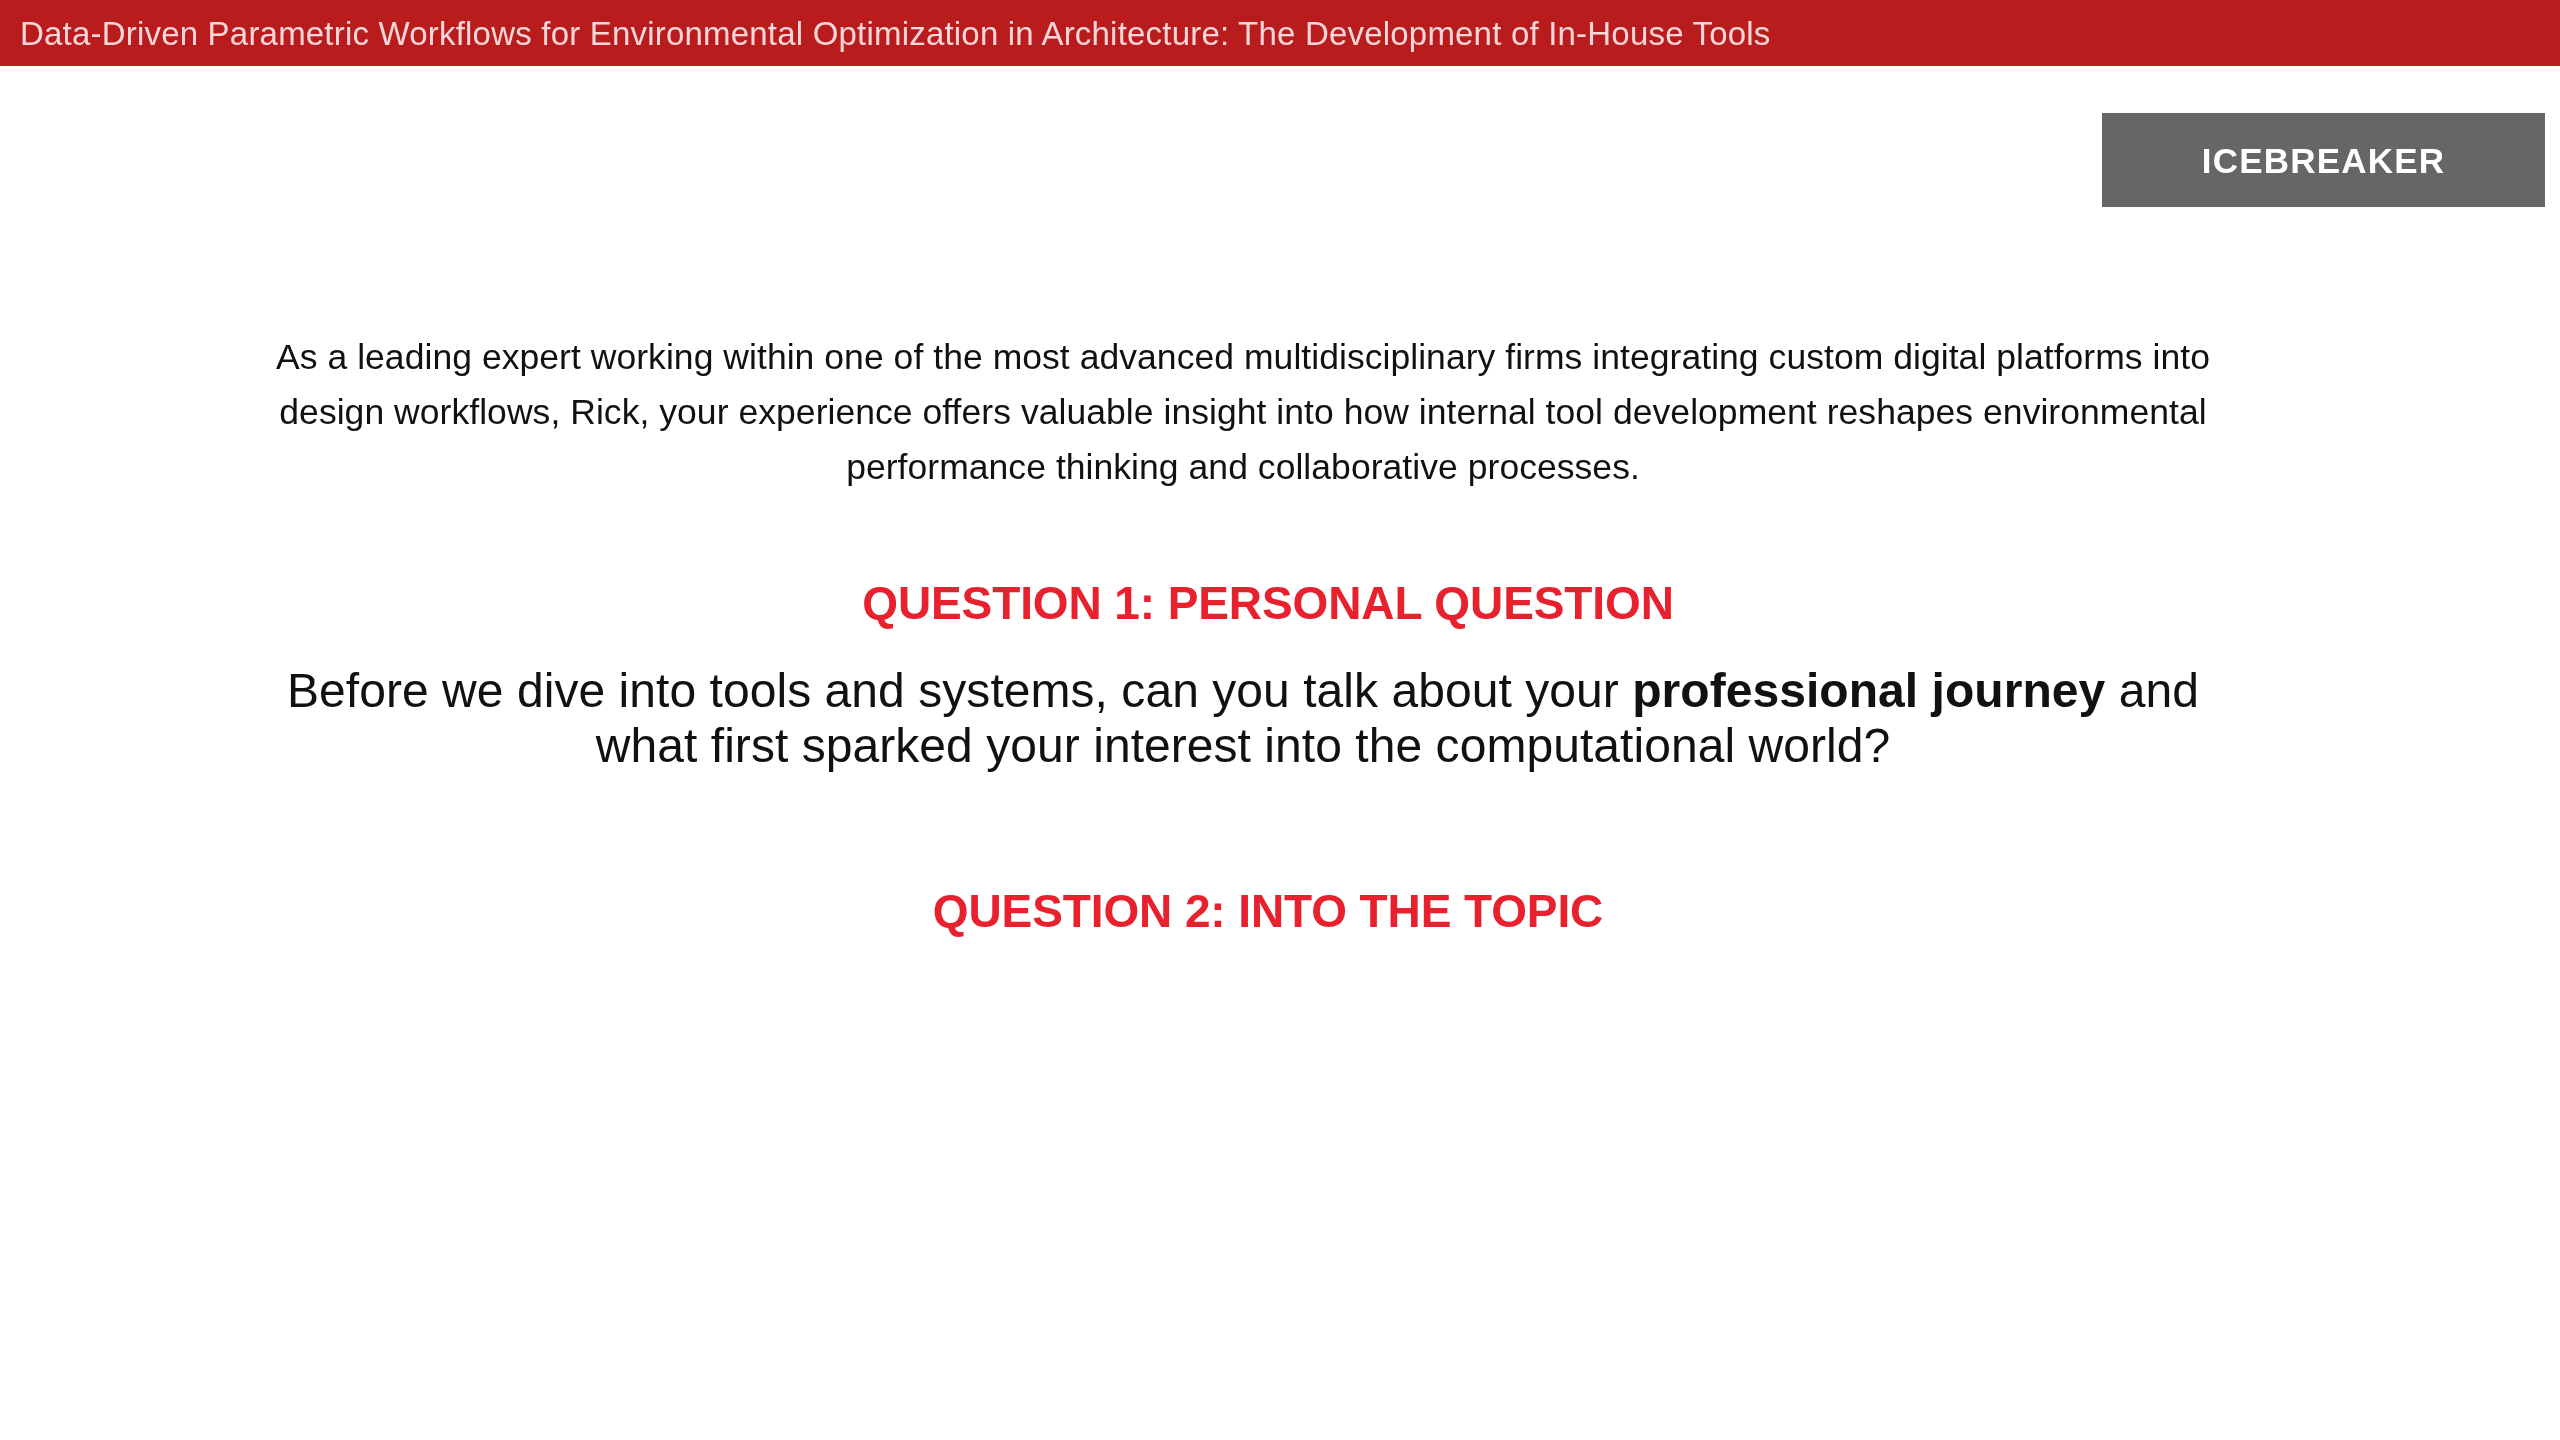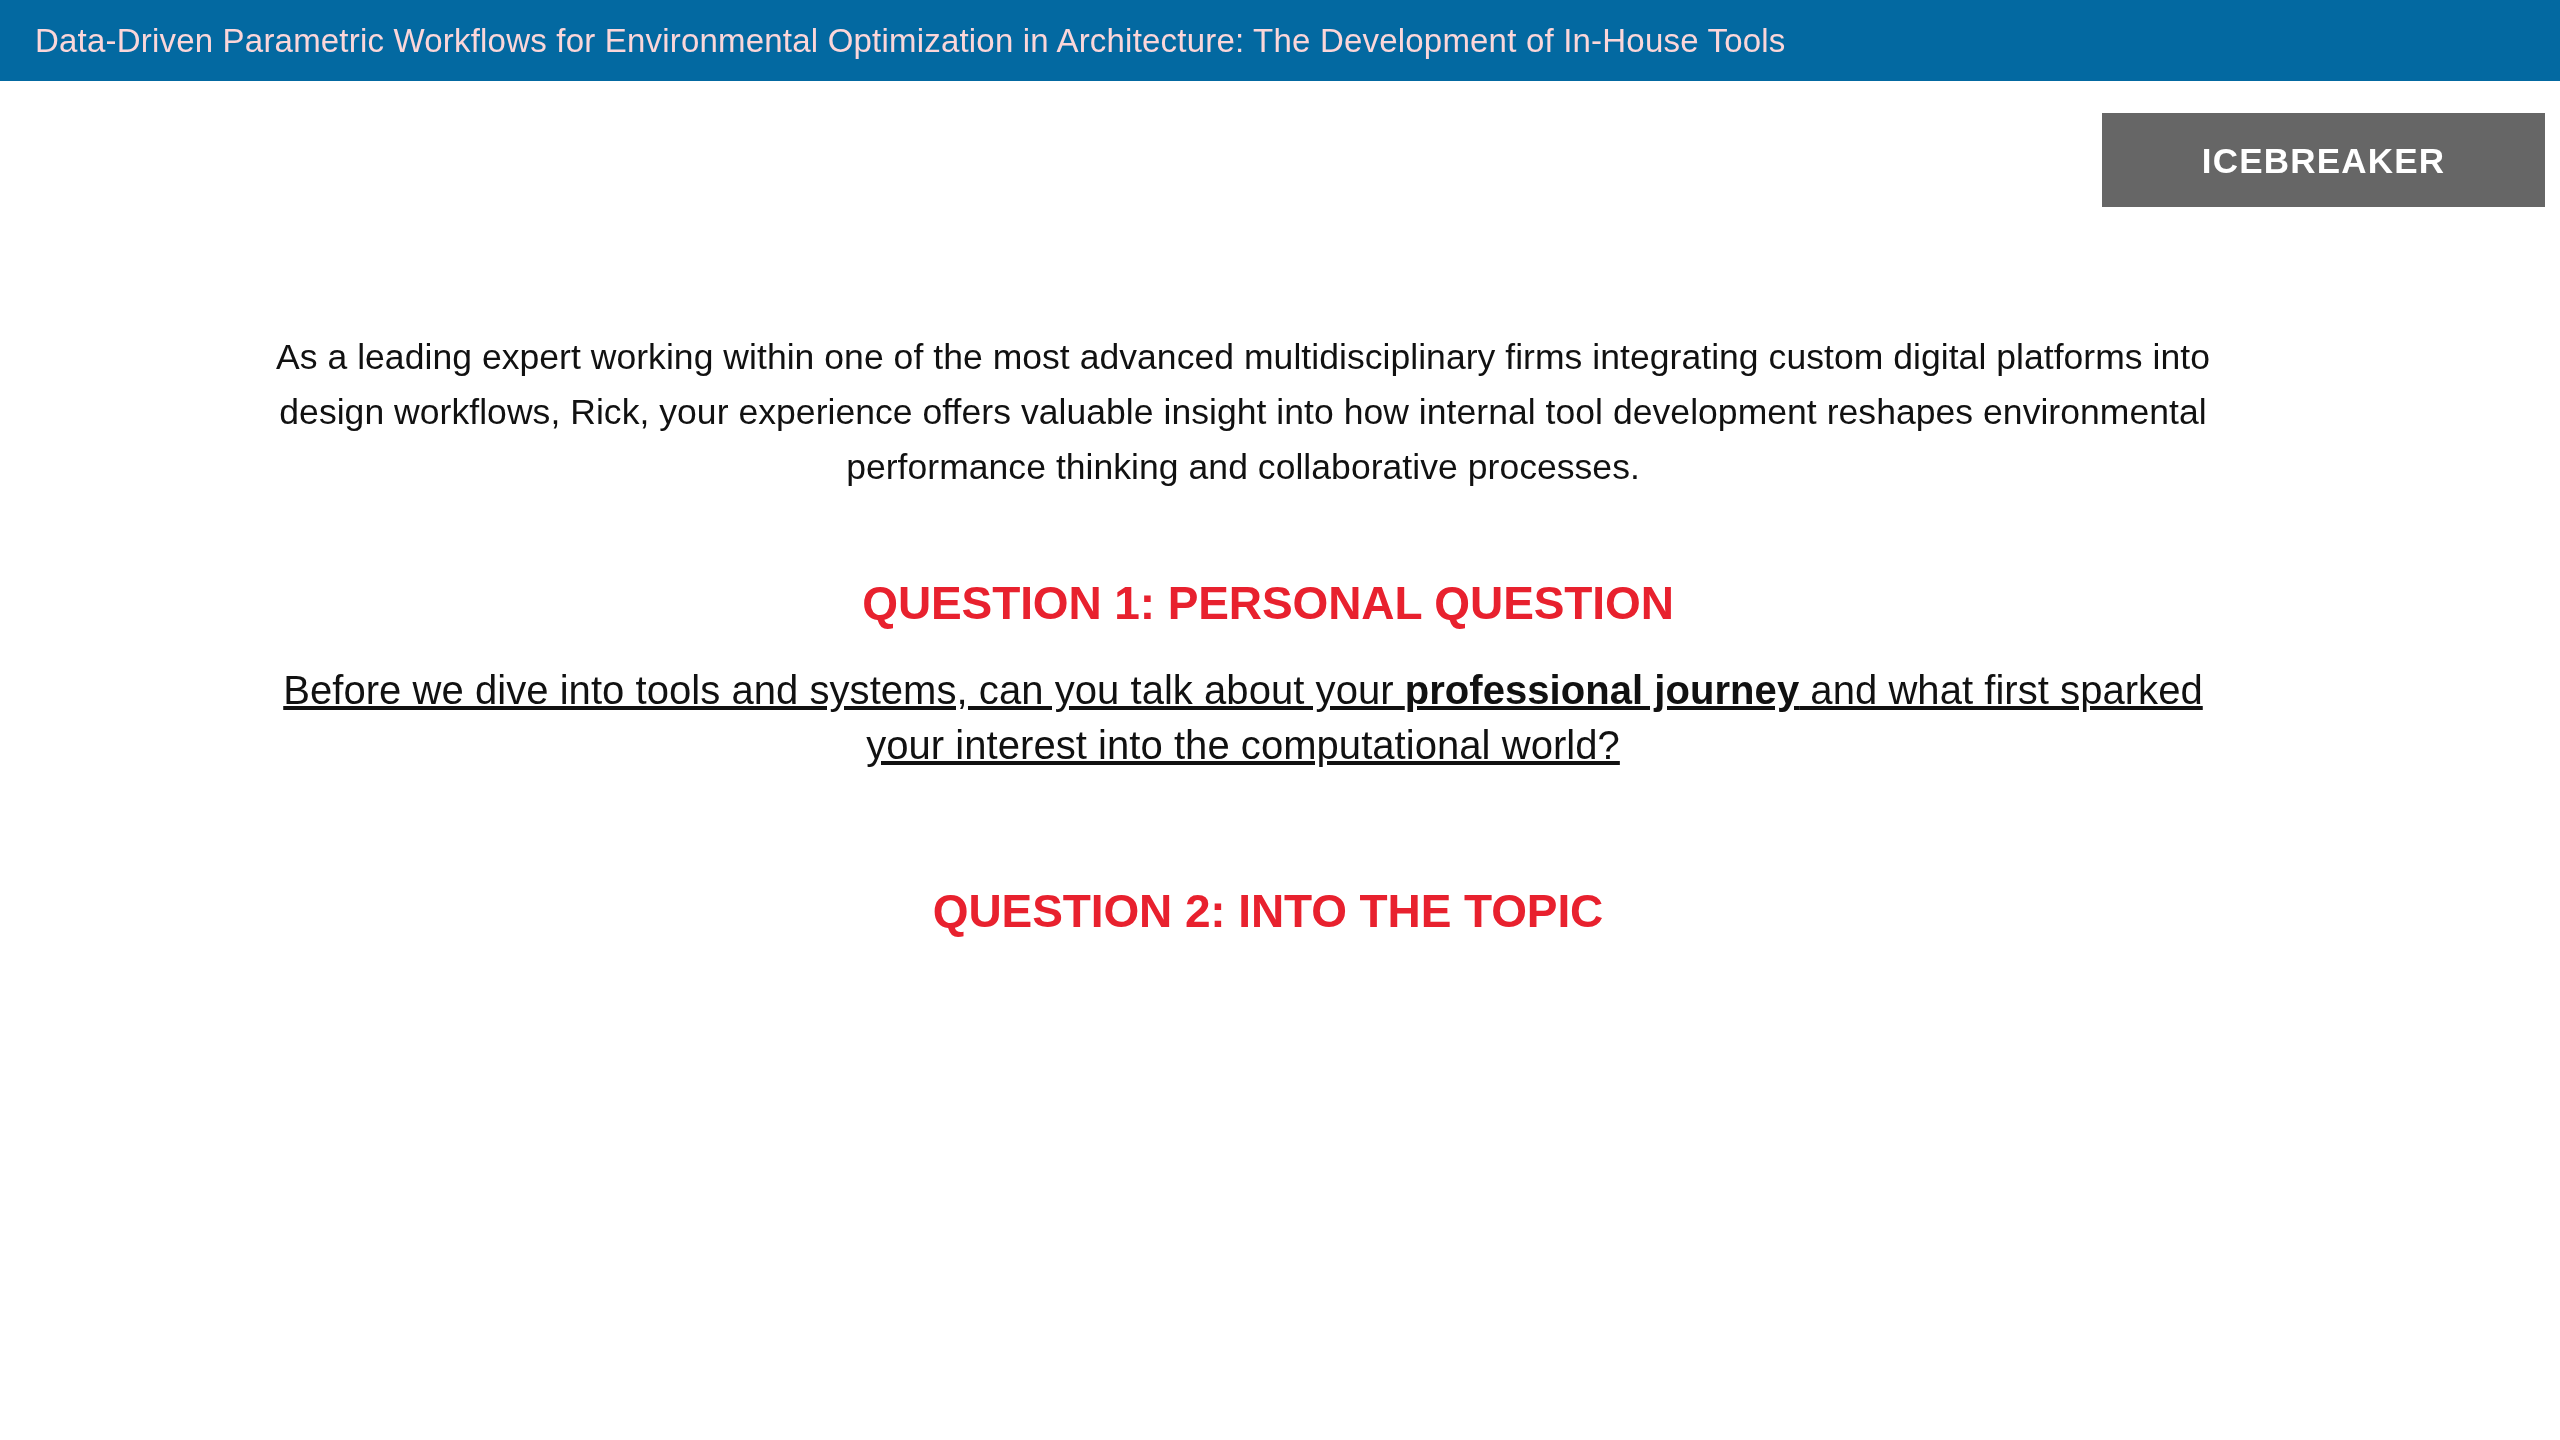--- a/index.html
+++ b/index.html
@@ -22,26 +22,26 @@
     height: 1440px;
     background: #ffffff;
   }
 
   
   .title-bar {
     position: absolute;
     left: 0;
     top: 0;
     width: 2560px;
-    height: 81px;
-    background: #0369a1;
+    height: 66px;
+    background: #b91c1c;
     display: flex;
     align-items: center;
     box-sizing: border-box;
-    padding-left: 35px;
+    padding-left: 20px;
   }
   .title-bar-text {
     color: #fbd6d9;
     font-size: 33px;
     font-weight: 400;
     letter-spacing: 0.2px;
     line-height: 1;
     white-space: nowrap;
     font-family: "Liberation Sans", "DejaVu Sans", sans-serif;
   }
@@ -98,28 +98,27 @@
     font-size: 46px;
     font-weight: 700;
     color: #e8212e;
     letter-spacing: -0.1px;
     line-height: 1;
     margin: 0 0 0 0;
     font-family: "Liberation Sans", "DejaVu Sans", sans-serif;
   }
 
   .question-body {
-    font-size: 40px;
+    font-size: 48px;
     line-height: 55px;
     color: #111111;
     font-weight: 400;
     margin: 37px 0 0 0;
     letter-spacing: 0.05px;
     max-width: 1960px;
-    text-decoration: underline;
   }
 
   .question-body b,
   .question-body strong {
     font-weight: 700;
     color: #111111;
   }
 </style>
 </head>
 <body>

